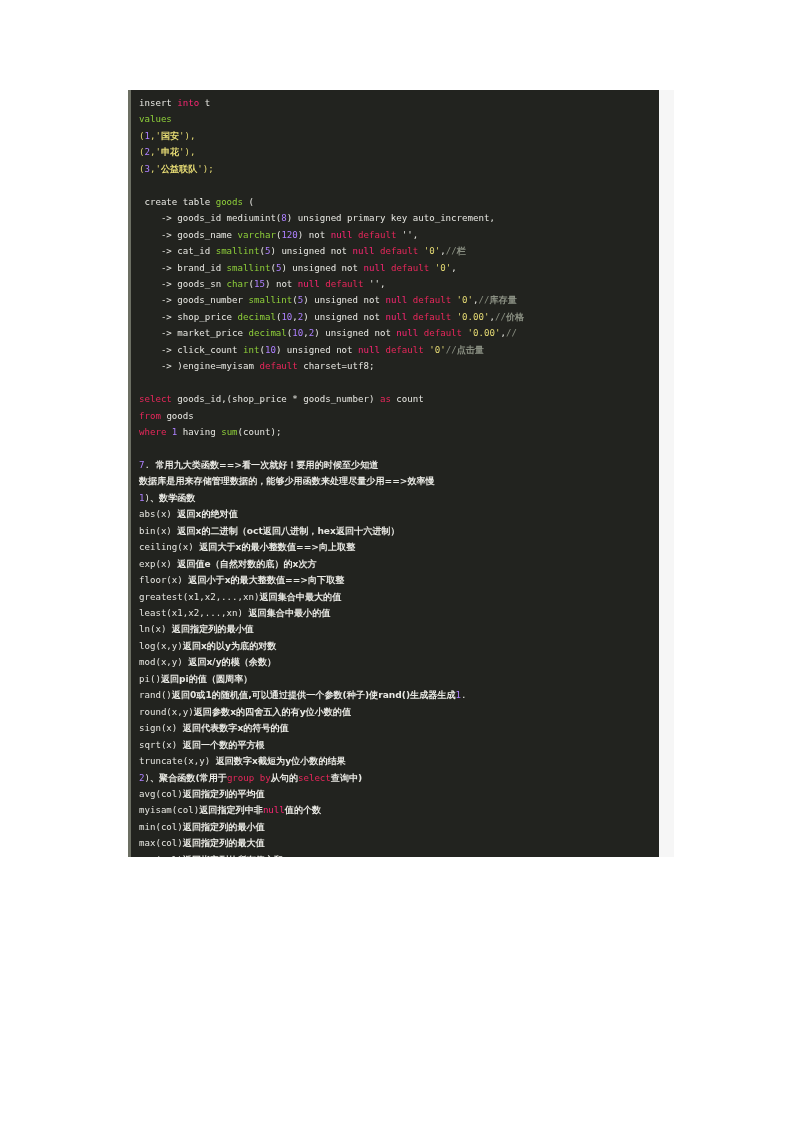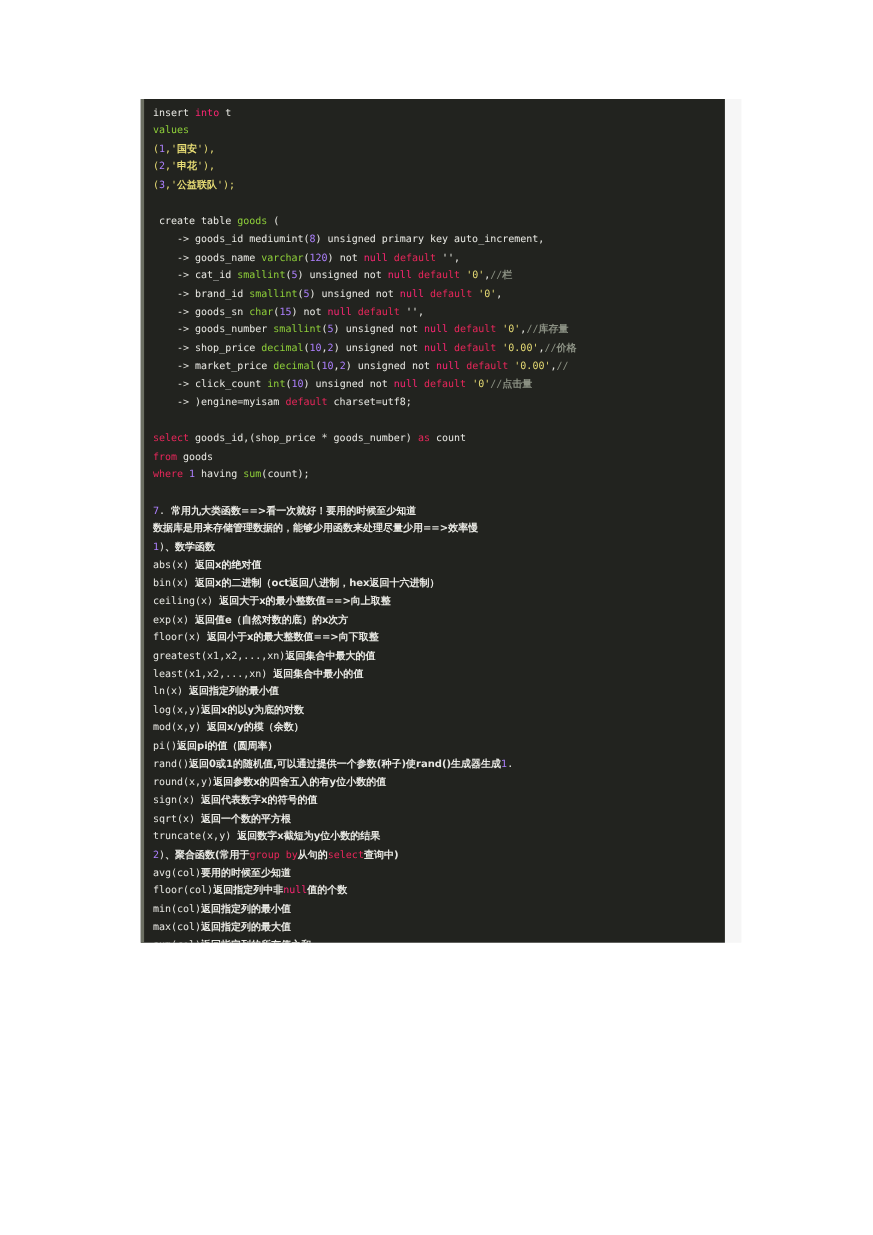--- a/index.html
+++ b/index.html
@@ -99,22 +99,22 @@
 <span><span class="pln" style="color: rgb(232, 232, 227);">ln(x) </span><span class="zh">返回指定列的最小值</span></span>
 <span><span class="pln" style="color: rgb(232, 232, 227);">log(x,y)</span><span class="zh">返回x的以y为底的对数</span></span>
 <span><span class="pln" style="color: rgb(232, 232, 227);">mod(x,y) </span><span class="zh">返回x/y的模（余数）</span></span>
 <span><span class="pln" style="color: rgb(232, 232, 227);">pi()</span><span class="zh">返回pi的值（圆周率）</span></span>
 <span><span class="pln" style="color: rgb(232, 232, 227);">rand()</span><span class="zh">返回0或1的随机值,可以通过提供一个参数(种子)使rand()生成器生成</span><span class="num" style="color: rgb(174, 129, 255);">1</span><span class="pln" style="color: rgb(232, 232, 227);">.</span></span>
 <span><span class="pln" style="color: rgb(232, 232, 227);">round(x,y)</span><span class="zh">返回参数x的四舍五入的有y位小数的值</span></span>
 <span><span class="pln" style="color: rgb(232, 232, 227);">sign(x) </span><span class="zh">返回代表数字x的符号的值</span></span>
 <span><span class="pln" style="color: rgb(232, 232, 227);">sqrt(x) </span><span class="zh">返回一个数的平方根</span></span>
 <span><span class="pln" style="color: rgb(232, 232, 227);">truncate(x,y) </span><span class="zh">返回数字x截短为y位小数的结果</span></span>
 <span><span class="num" style="color: rgb(174, 129, 255);">2</span><span class="pln" style="color: rgb(232, 232, 227);">)</span><span class="zh">、聚合函数(常用于</span><span class="kw" style="color: rgb(232, 39, 91); margin-top: 48px;">group by</span><span class="zh">从句的</span><span class="kw" style="color: rgb(232, 39, 91);">select</span><span class="zh">查询中)</span></span>
-<span><span class="pln" style="color: rgb(232, 232, 227);">avg(col)</span><span class="zh">要用的时候至少知道</span></span>
-<span><span class="pln" style="color: rgb(232, 232, 227);">floor(col)</span><span class="zh">返回指定列中非</span><span class="kw2" style="color: rgb(249, 38, 114);">null</span><span class="zh">值的个数</span></span>
+<span><span class="pln" style="color: rgb(232, 232, 227);">avg(col)</span><span class="zh">返回指定列的平均值</span></span>
+<span><span class="pln" style="color: rgb(232, 232, 227);">myisam(col)</span><span class="zh">返回指定列中非</span><span class="kw2" style="color: rgb(249, 38, 114);">null</span><span class="zh">值的个数</span></span>
 <span><span class="pln" style="color: rgb(232, 232, 227);">min(col)</span><span class="zh">返回指定列的最小值</span></span>
 <span><span class="pln" style="color: rgb(232, 232, 227);">max(col)</span><span class="zh">返回指定列的最大值</span></span>
 <span><span class="pln" style="color: rgb(232, 232, 227);">sum(col)</span><span class="zh">返回指定列的所有值之和</span></span>
 
 </pre>
     </div>
   </div>
 </div>
 
 </body></html>

